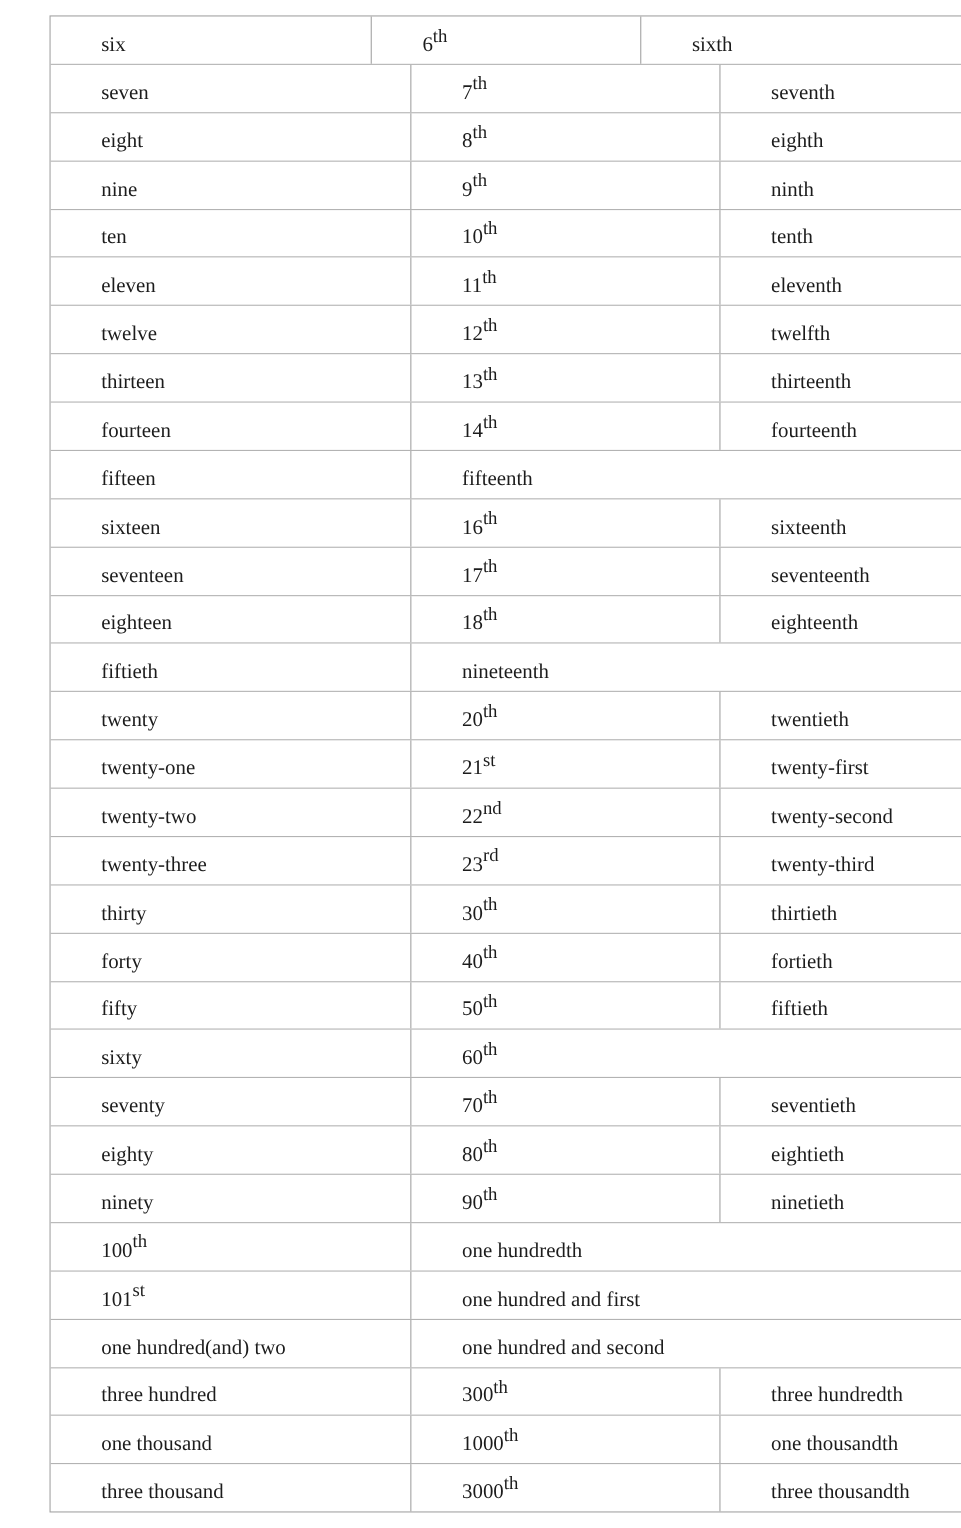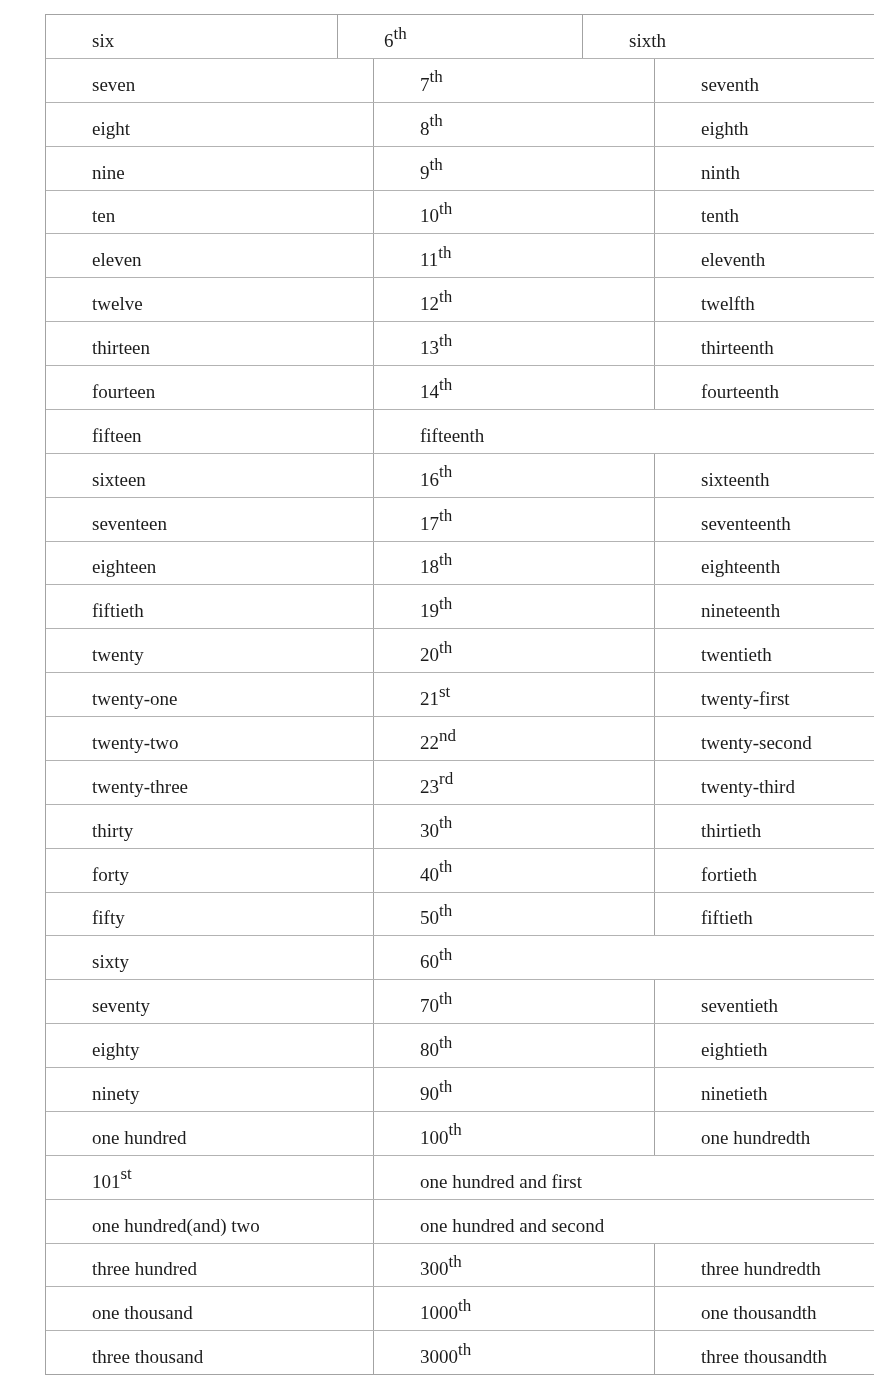--- a/index.html
+++ b/index.html
@@ -218,23 +218,20 @@
     <div class="cell">
       <span class="txt">eighteenth</span>
     </div>
   </div>
 
   <div class="row">
     <div class="cell">
       <span class="txt">fiftieth</span>
     </div>
     <div class="cell">
-      <span class="txt"><span>19</span><sup>th</sup></span>
-    </div>
-    <div class="cell">
       <span class="txt">nineteenth</span>
     </div>
   </div>
 
   <div class="row">
     <div class="cell">
       <span class="txt">twenty</span>
     </div>
     <div class="cell">
       <span class="txt"><span>20</span><sup>th</sup></span>
@@ -355,23 +352,20 @@
     </div>
     <div class="cell">
       <span class="txt"><span>90</span><sup>th</sup></span>
     </div>
     <div class="cell">
       <span class="txt">ninetieth</span>
     </div>
   </div>
 
   <div class="row">
-    <div class="cell">
-      <span class="txt">one hundred</span>
-    </div>
     <div class="cell">
       <span class="txt"><span>100</span><sup>th</sup></span>
     </div>
     <div class="cell">
       <span class="txt">one hundredth</span>
     </div>
   </div>
 
   <div class="row">
     <div class="cell">

